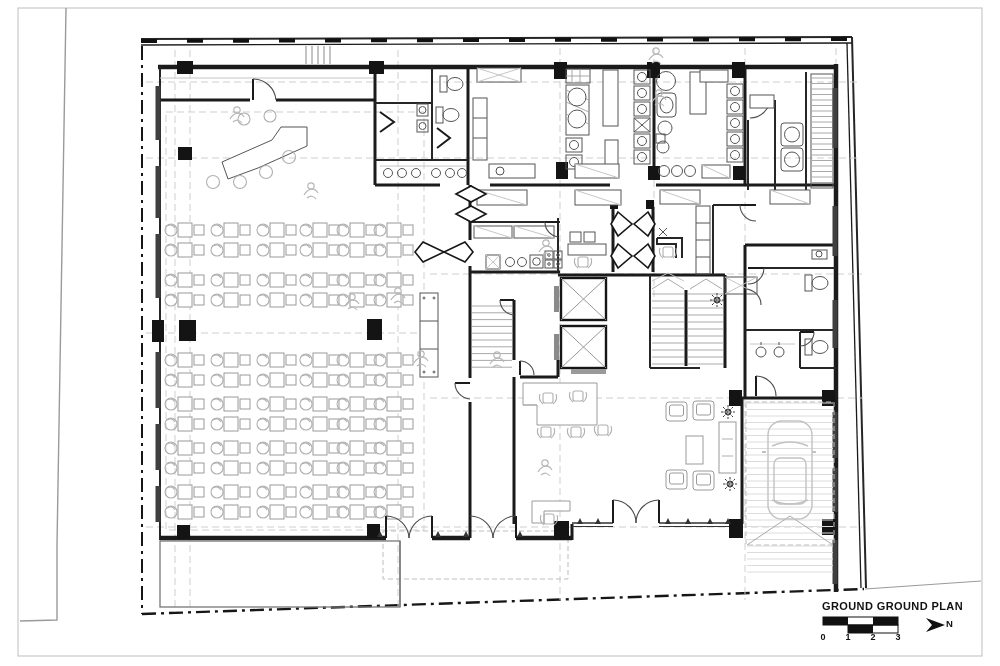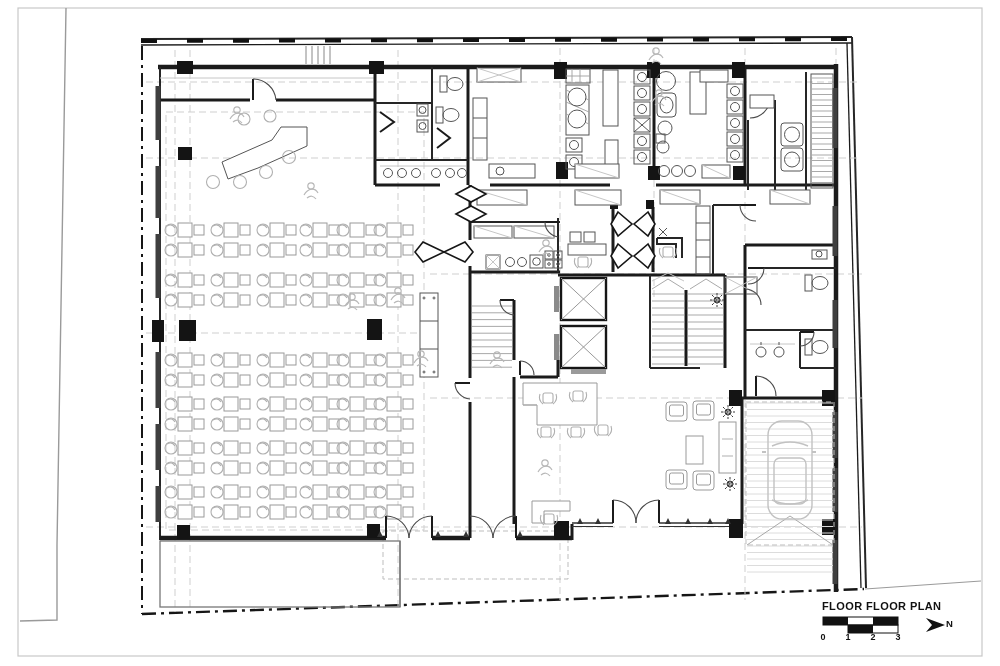--- a/index.html
+++ b/index.html
@@ -511,21 +511,21 @@
     <use href="#person" x="546" y="246" class="per"></use>
     <use href="#person" x="659" y="96" class="per"></use>
     <use href="#person" x="656" y="54" class="per"></use>
     <use href="#person" x="545" y="466" class="per"></use>
     <use href="#person" x="352" y="300" class="per"></use>
     <use href="#person" x="237" y="113" class="per"></use>
   </g>
 </svg>
 
 <div>
-  <div class="tb-title">FLOOR FLOOR PLAN</div>
+  <div class="tb-title">GROUND GROUND PLAN</div>
   <svg width="90" height="20" style="left:820px;top:615px;">
     <rect x="3" y="2" width="25" height="8" fill="#111"></rect>
     <rect x="3" y="2" width="75" height="8" fill="none" stroke="#111" stroke-width="1"></rect>
     <rect x="28" y="10" width="25" height="8" fill="#111"></rect>
     <rect x="28" y="10" width="50" height="8" fill="none" stroke="#111" stroke-width="1"></rect>
     <rect x="53" y="2" width="25" height="8" fill="#111"></rect>
   </svg>
   <span class="tb-num" style="left:816px;">0</span>
   <span class="tb-num" style="left:841px;">1</span>
   <span class="tb-num" style="left:866px;">2</span>

